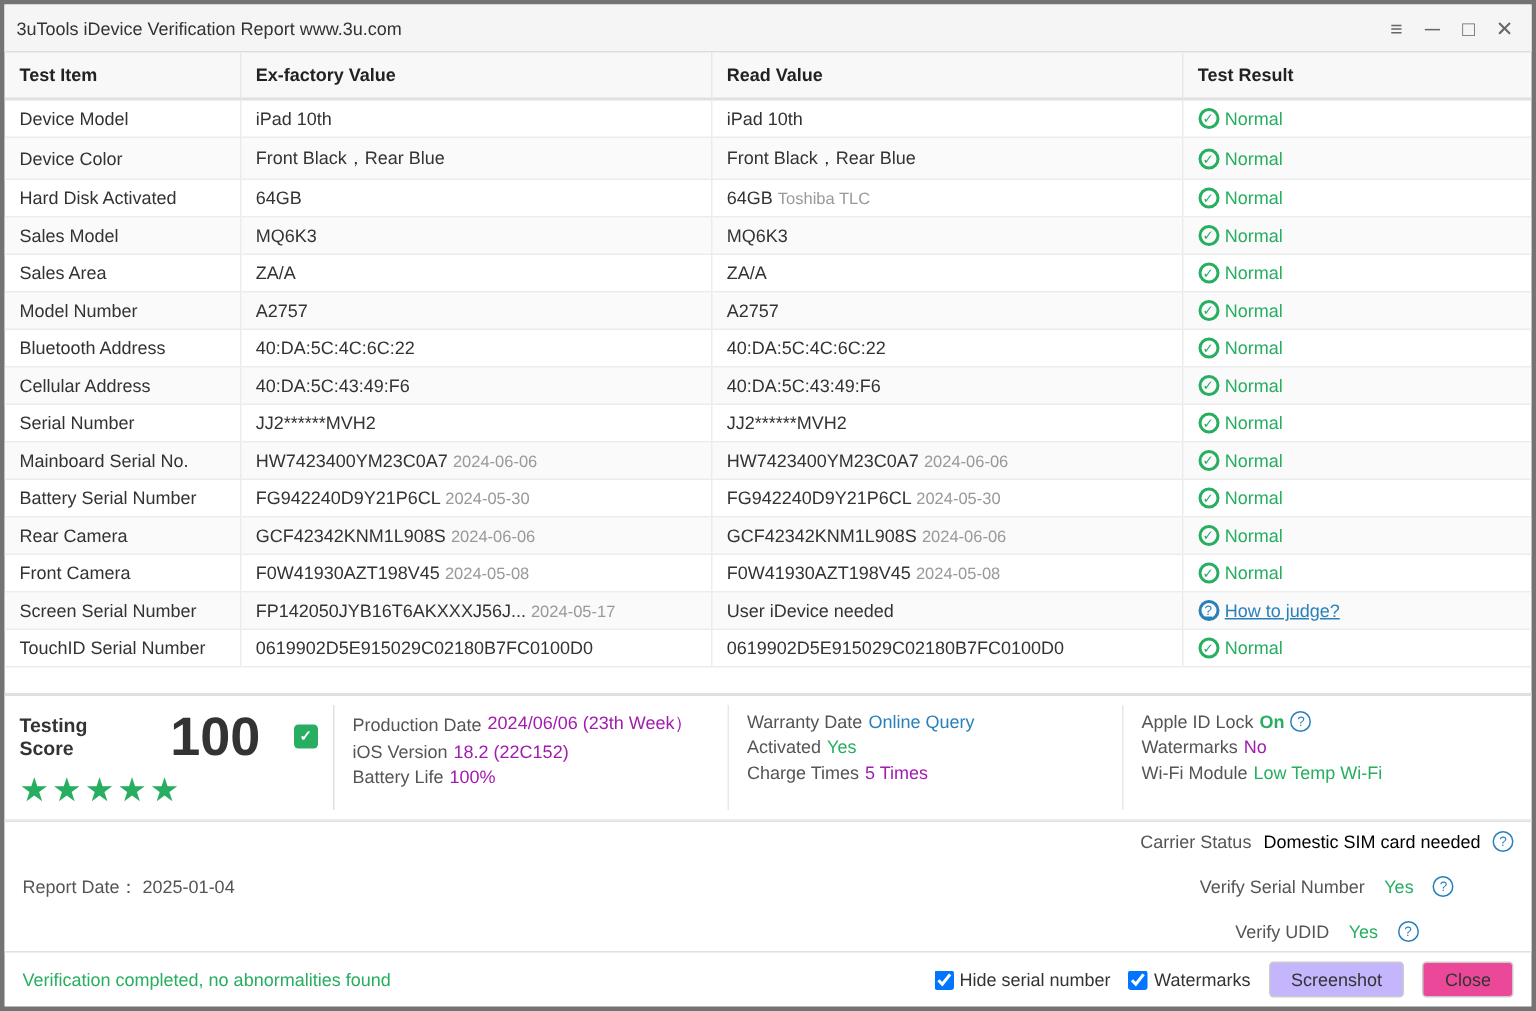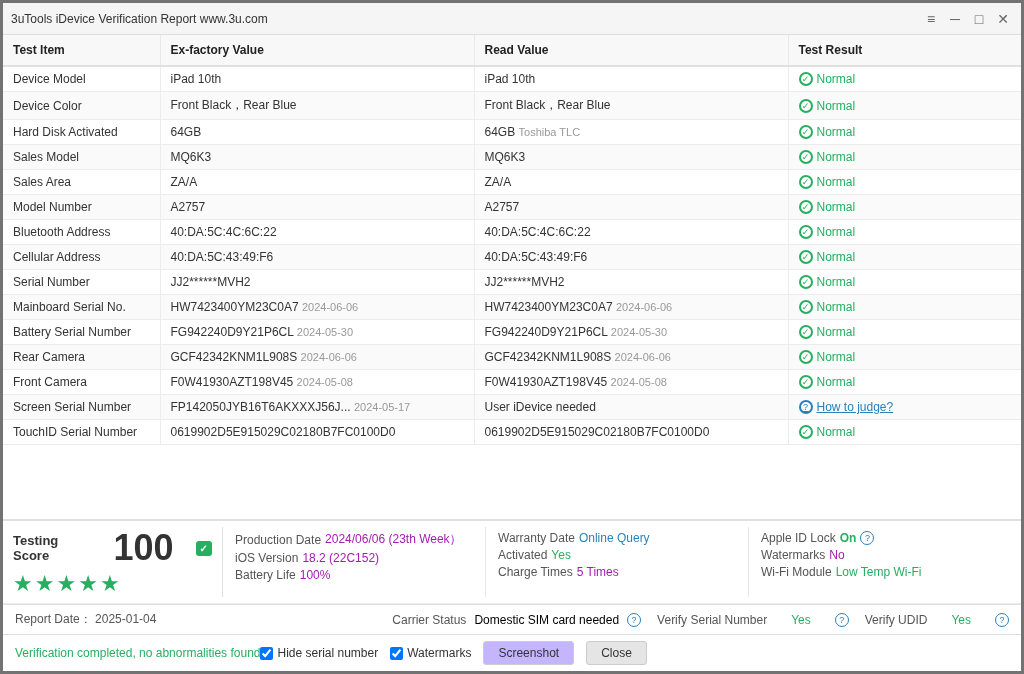--- a/index.html
+++ b/index.html
@@ -60,30 +60,30 @@
     .info-value.on { color: #27ae60; font-weight: bold; }
     .info-value.yes { color: #27ae60; font-weight: normal; }
     .info-value.low-temp { color: #27ae60; }
     
     .question-icon { width: 14px; height: 14px; border: 1px solid #2980b9; border-radius: 50%; display: inline-flex; align-items: center; justify-content: center; font-size: 9px; color: #2980b9; cursor: pointer; flex-shrink: 0; }
     
     .bottom-bar { display: flex; align-items: center; justify-content: space-between; padding: 6px 12px; border-top: 1px solid #e0e0e0; }
     .report-date { color: #555; font-size: 12px; }
     
     .carrier-row { display: flex; align-items: center; gap: 4px; }
-    .verify-row { display: flex; align-items: flex-end; gap: 20px; }
+    .verify-row { display: flex; align-items: flex-end; gap: 9px; }
     
     .verification-msg { font-size: 12px; color: #27ae60; }
     
     .bottom-controls { display: flex; align-items: center; gap: 12px; }
     .checkbox-group { display: flex; align-items: center; gap: 4px; font-size: 12px; color: #333; }
     .checkbox-group input { cursor: pointer; }
     
     .btn { padding: 4px 14px; border: 1px solid #ccc; border-radius: 3px; background: #c4b5fd; font-size: 12px; cursor: pointer; color: #333; }
-    .btn-close { background: #e5e5e5; }
+    .btn-close { background: #ec4899; }
 
     .toshiba-note { color: #999; font-size: 11px; }
   </style>
 </head>
 <body>
 
 <div class="window">
 
   <div class="titlebar">
     <span class="titlebar-title">3uTools iDevice Verification Report www.3u.com</span>
@@ -337,41 +337,41 @@
             </div>
           </div>
         </div>
       </div>
 
       <div class="bottom-bar">
         <span class="report-date">
           <span>Report Date：</span>
           <span>2025-01-04</span>
         </span>
-        <div style="display:flex; align-items:center; gap:16px;">
+        <div style="display:flex; align-items:center; gap:16px;flex-direction:column;">
           <div class="carrier-row">
             <span class="info-label">Carrier Status</span>
             <span style="margin-left:4px;">Domestic SIM card needed</span>
             <span class="question-icon" style="margin-left:4px;">?</span>
           </div>
           <div class="verify-row">
             <span class="info-label">Verify Serial Number</span>
             <span class="info-value yes" style="margin-left:4px;">Yes</span>
             <span class="question-icon" style="margin-left:4px;">?</span>
           </div>
           <div class="verify-row">
             <span class="info-label">Verify UDID</span>
             <span class="info-value yes" style="margin-left:4px;">Yes</span>
             <span class="question-icon" style="margin-left:4px;">?</span>
           </div>
         </div>
       </div>
     </div>
 
-    <div style="display:flex; align-items:center; justify-content:flex-start; padding:6px 12px; border-top:1px solid #e0e0e0;">
+    <div style="display:flex; align-items:center; justify-content:space-between; padding:6px 12px; border-top:1px solid #e0e0e0;">
       <span class="verification-msg">Verification completed, no abnormalities found</span>
       <div class="bottom-controls">
         <label class="checkbox-group">
           <input type="checkbox" checked="" style="">
           <span>Hide serial number</span>
         </label>
         <label class="checkbox-group">
           <input type="checkbox" checked="" style="">
           <span>Watermarks</span>
         </label>

